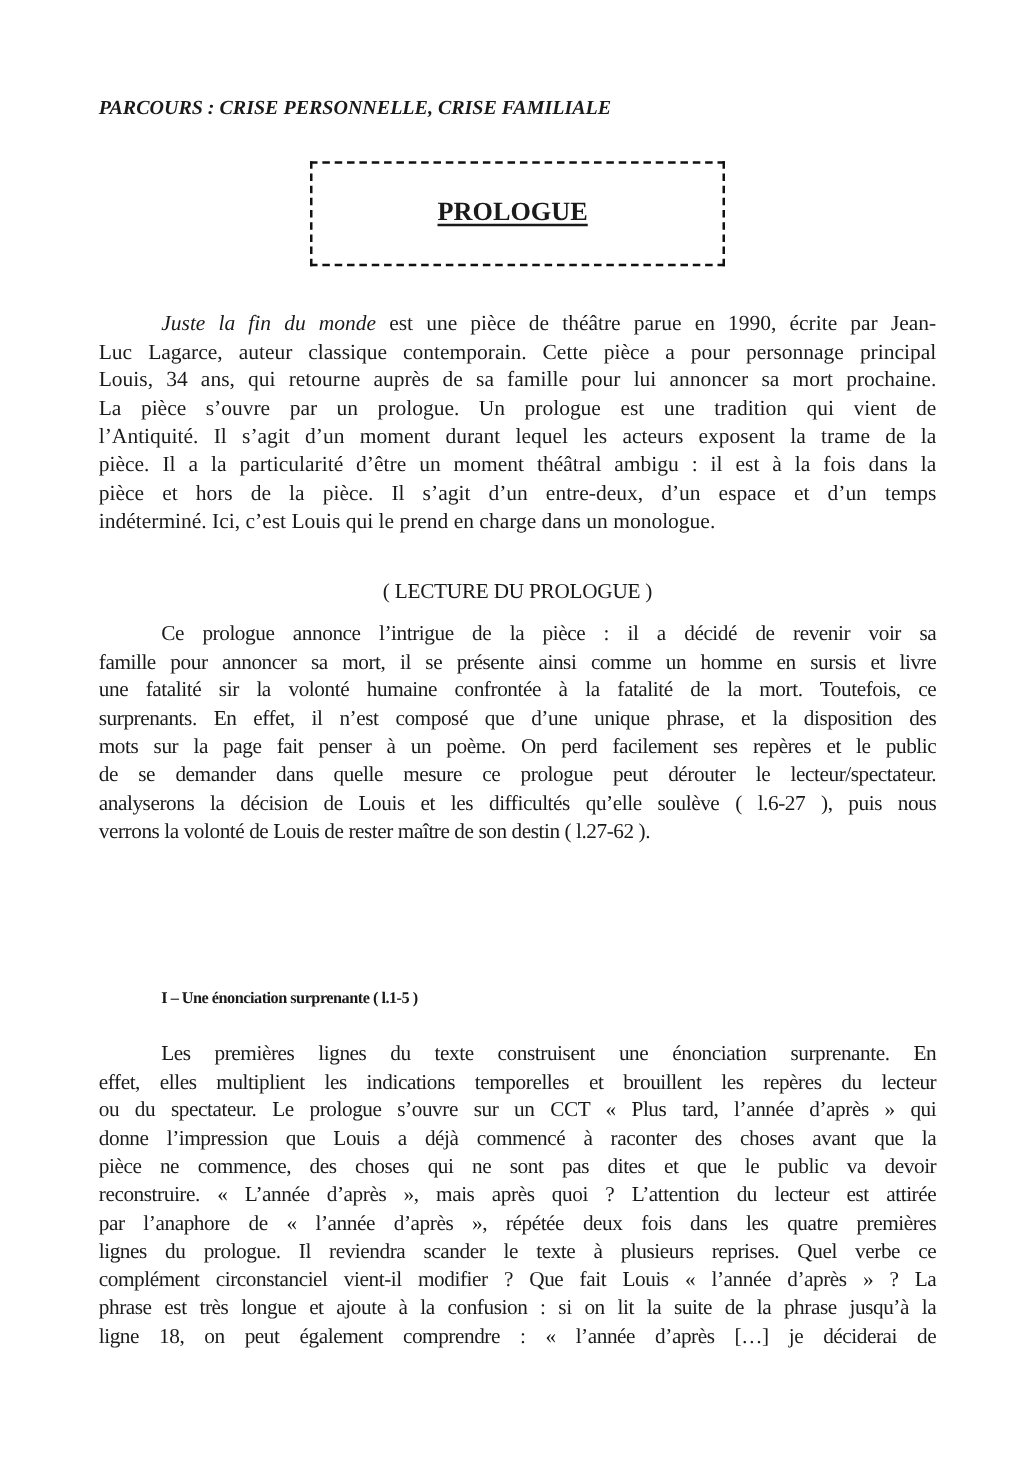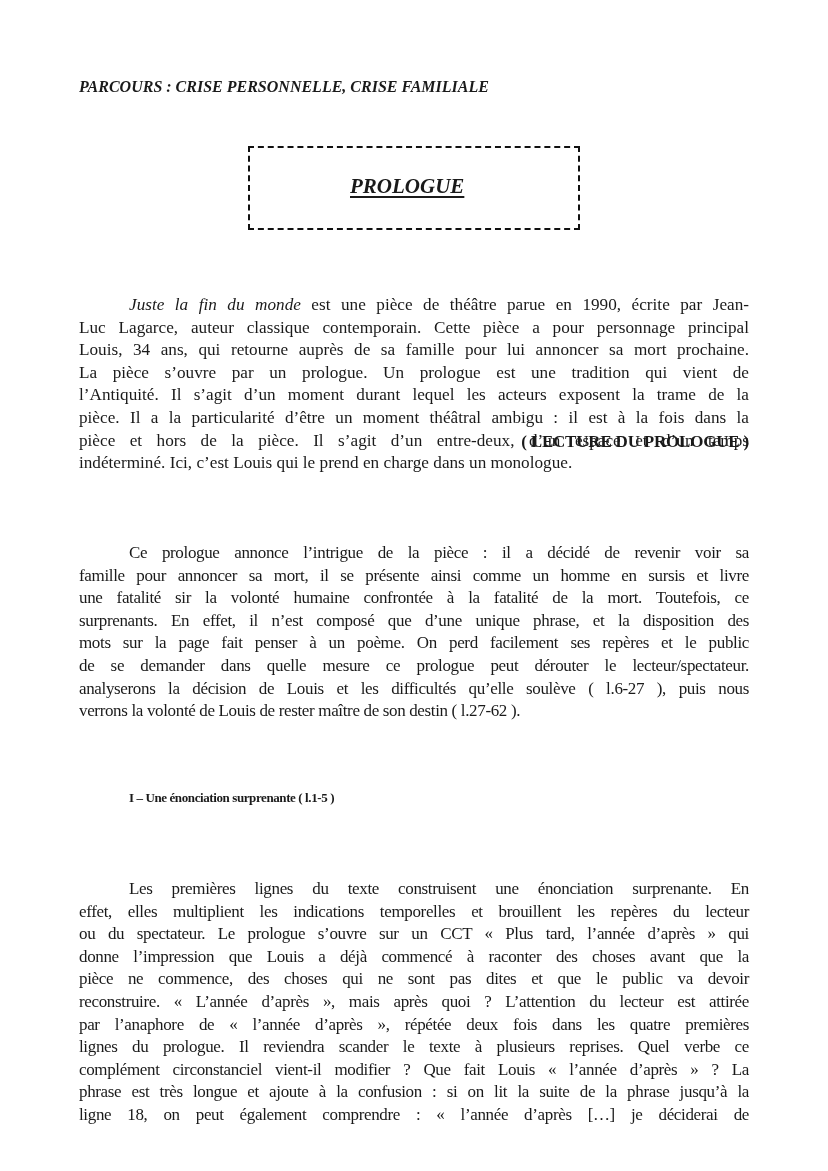--- a/index.html
+++ b/index.html
@@ -26,26 +26,25 @@
       top: 78px;
       font-size: 16px;
       font-weight: bold;
       font-style: italic;
       letter-spacing: 0px;
       white-space: nowrap;
     }
     .prologue-box {
       position: absolute;
       left: 248px;
-      top: 146px;
+      top: 129px;
       width: 328px;
       height: 80px;
       border: 2.5px dashed #111;
       box-sizing: content-box;
-      font-style: italic;
     }
     .prologue-title {
       position: absolute;
       left: 0; right: 0;
       top: 26px;
       text-align: center;
       font-size: 21px;
       font-weight: bold;
       text-decoration: underline;
       text-underline-offset: 3px;
@@ -66,35 +65,34 @@
       text-align-last: justify;
       white-space: nowrap;
       height: 22.6px;
       overflow: visible;
     }
     .para .line.last {
       text-align-last: left;
     }
     .para .line.indent {
       padding-left: 50px;
-      margin-top: 46px;
     }
     .narrow {
       font-size: 17px;
       letter-spacing: -0.35px;
       word-spacing: 0px;
     }
     .center-heading {
       position: absolute;
       left: 79px;
       width: 670px;
-      top: 432px;
-      text-align: right;
+      top: 463px;
+      text-align: center;
       font-size: 17px;
-      font-weight: bold;
+      font-weight: normal;
       letter-spacing: -0.2px;
     }
     .section-heading {
       position: absolute;
       left: 129px;
       top: 790px;
       font-size: 13px;
       font-weight: bold;
       letter-spacing: -0.4px;
       white-space: nowrap;

